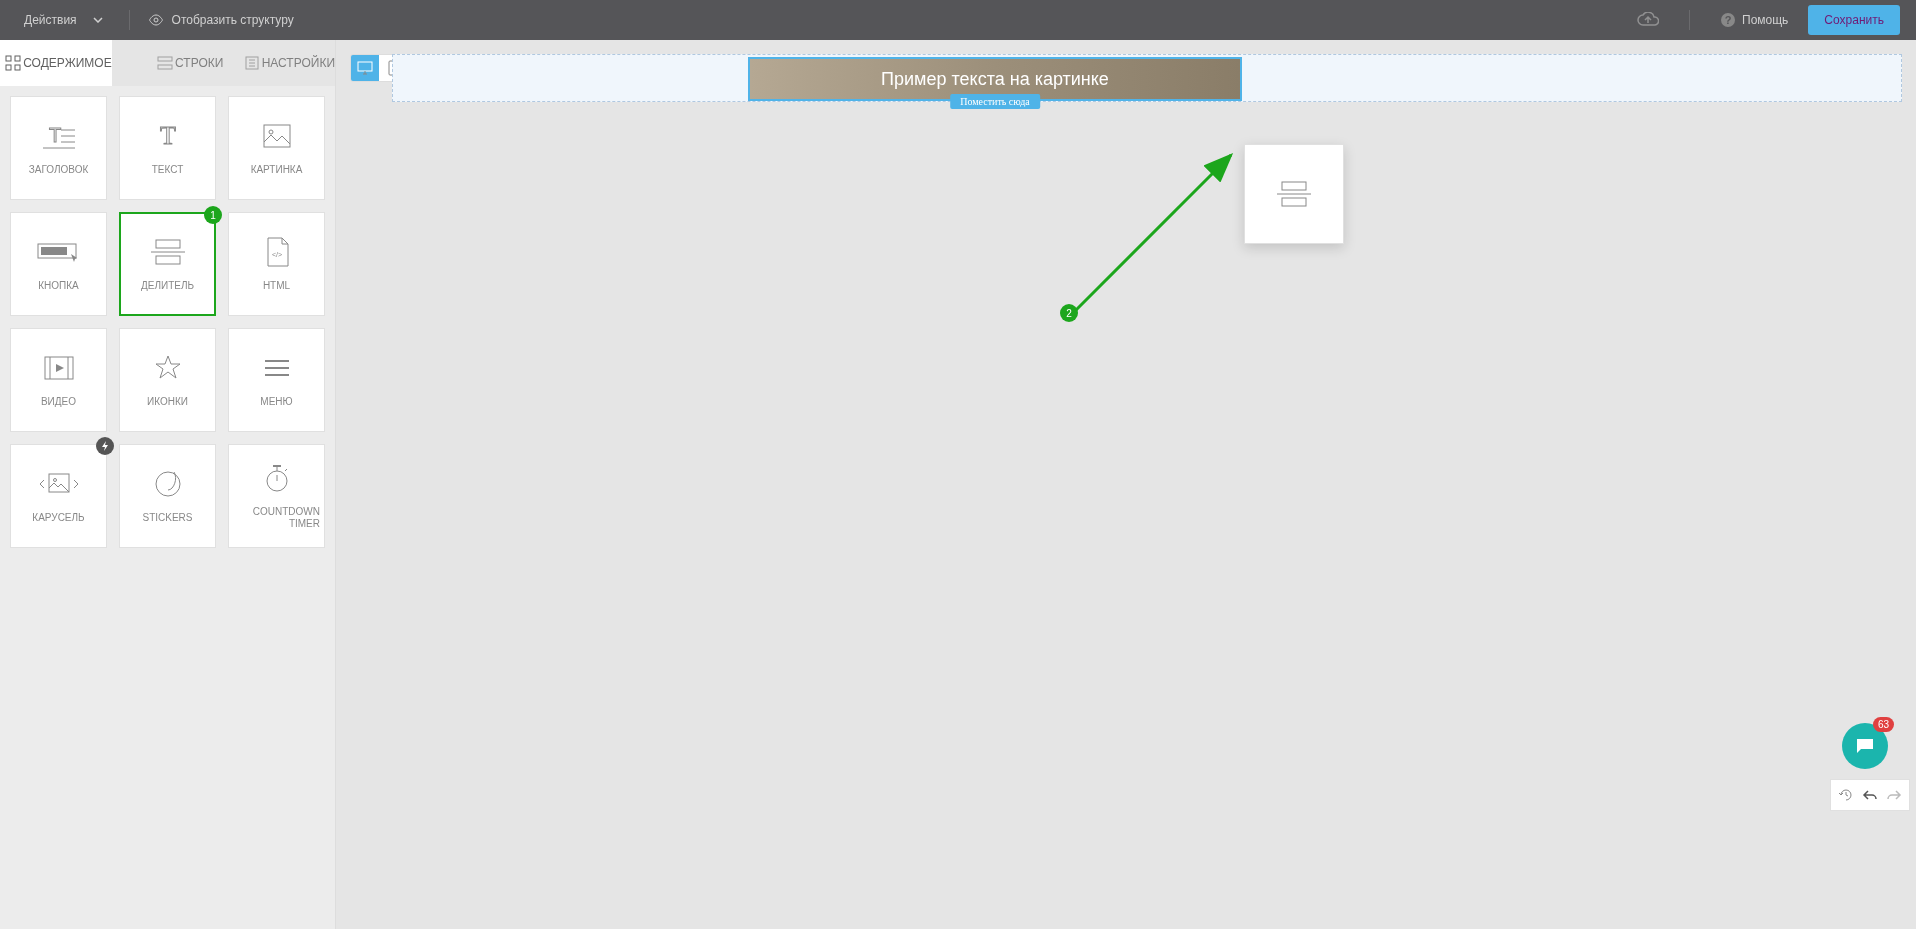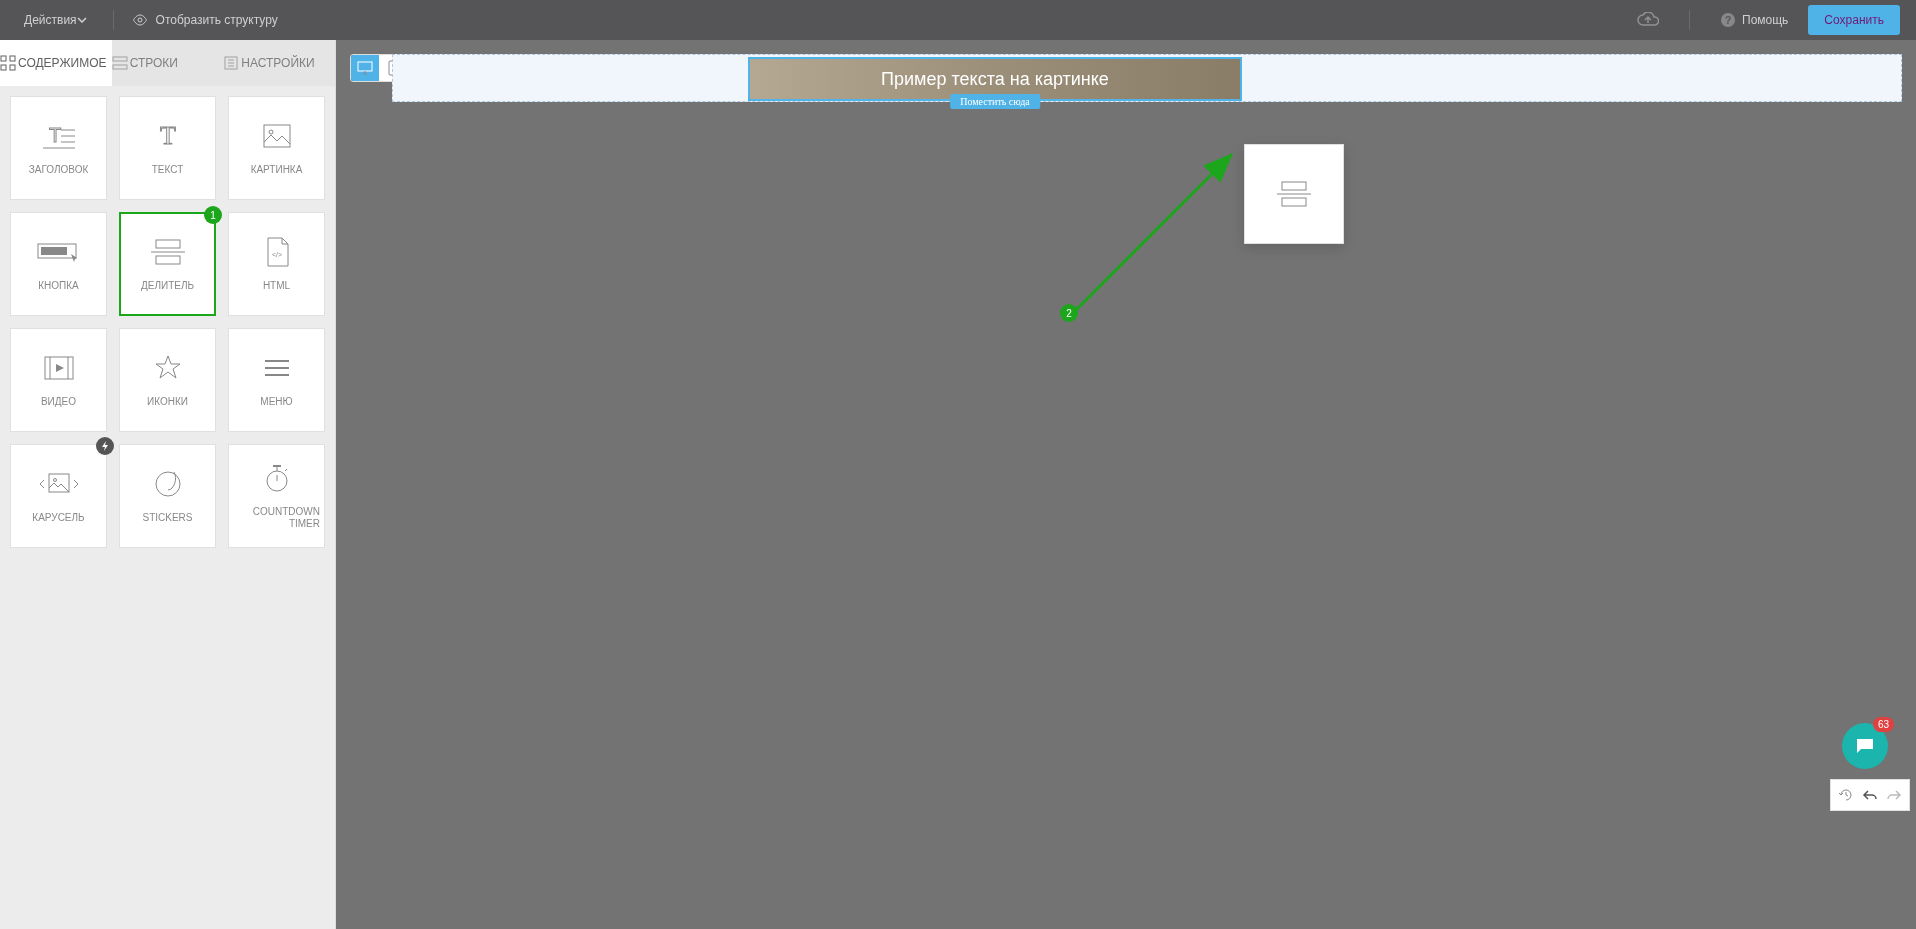--- a/index.html
+++ b/index.html
@@ -1,49 +1,49 @@
 <!DOCTYPE html>
 <html><head>
 <meta charset="utf-8">
 <style>
 * { margin: 0; padding: 0; box-sizing: border-box; }
 body { font-family: Arial, sans-serif; background: #fff; overflow: hidden; width: 1916px; height: 929px; position: relative; }
 
 
 .top-bar { height: 40px; background: #555558; display: flex; align-items: center; padding: 0 16px; color: #d0d0d0; font-size: 12px; }
 .top-bar-left { display: flex; align-items: center; gap: 8px; }
-.actions-btn { display: flex; align-items: center; gap: 0; cursor: pointer; padding: 4px 8px; }
+.actions-btn { display: flex; align-items: center; gap: 16px; cursor: pointer; padding: 4px 8px; }
 .divider-v { width: 1px; height: 20px; background: #6a6a6d; margin: 0 10px; }
 .structure-btn { display: flex; align-items: center; gap: 8px; cursor: pointer; }
 .top-bar-right { margin-left: auto; display: flex; align-items: center; gap: 20px; }
 .cloud-icon { opacity: 0.7; }
 .help-btn { display: flex; align-items: center; gap: 6px; cursor: pointer; }
 .save-btn { background: #4fb3e8; color: #701a75; border: none; padding: 8px 16px; border-radius: 3px; font-size: 12px; cursor: pointer; }
 
 
 .main { display: flex; height: calc(100% - 40px); }
 
 
 .sidebar { width: 336px; background: #ececec; display: flex; flex-direction: column; border-right: 1px solid #ddd; }
 .tabs { display: flex; height: 46px; }
-.tab { flex: 1; display: flex; align-items: center; justify-content: flex-start; gap: 2px; font-size: 12px; color: #808080; cursor: pointer; background: #e5e5e5; }
+.tab { flex: 1; display: flex; align-items: center; justify-content: flex-end; gap: 2px; font-size: 12px; color: #808080; cursor: pointer; background: #e5e5e5; }
 .tab.active { background: #fff; color: #606060; }
 .tab svg { width: 16px; height: 16px; }
 
 .blocks { padding: 10px; display: grid; grid-template-columns: repeat(3, 1fr); gap: 12px; }
 .block { background: #fff; border: 1px solid #e0e0e0; height: 104px; display: flex; flex-direction: column; align-items: center; justify-content: center; gap: 12px; cursor: grab; position: relative; }
 .block.selected { border: 2px solid #1ca61c; }
 .block-icon { height: 32px; display: flex; align-items: center; justify-content: center; }
 .block-label { font-size: 10px; color: #888; text-align: right; line-height: 1.2; padding: 0 4px; }
 .block .badge { position: absolute; top: -8px; right: -8px; width: 18px; height: 18px; border-radius: 50%; display: flex; align-items: center; justify-content: center; font-size: 10px; color: #fff; }
 .block .badge.green { background: #1ca61c; }
 .block .badge.dark { background: #555; }
 
 
-.canvas-area { flex: 1; background: #737373; position: relative; padding: 14px; }
+.canvas-area { flex: 1; background: #e5e5e5; position: relative; padding: 14px; }
 .device-toggle { display: inline-flex; border: 1px solid #ddd; border-radius: 3px; overflow: hidden; }
 .device-btn { width: 28px; height: 26px; display: flex; align-items: center; justify-content: center; cursor: pointer; background: #fff; }
 .device-btn.active { background: #4fb3e8; }
 .device-btn.active svg path, .device-btn.active svg rect { stroke: #fff; }
 
 .canvas-content { margin-top: 0; position: absolute; top: 14px; left: 56px; right: 14px; }
 .dropzone { border: 1px dashed #b0c8e0; background: #f0f6fc; position: relative; height: 48px; display: flex; align-items: center; justify-content: center; }
 .image-block-preview { position: absolute; left: 355px; top: 2px; width: 494px; height: 44px; background: linear-gradient(to right, #b5a893, #9c8f7a, #8a7d68); border: 2px solid #4fb3e8; display: flex; align-items: center; justify-content: center; color: #fff; font-size: 18px; }
 .drop-label { position: absolute; left: 50%; transform: translateX(-50%); bottom: -10px; background: #4fb3e8; color: #fff; font-size: 10px; padding: 2px 10px; border-radius: 2px; white-space: nowrap; z-index: 5; font-family: Liberation Serif, serif; }
 

